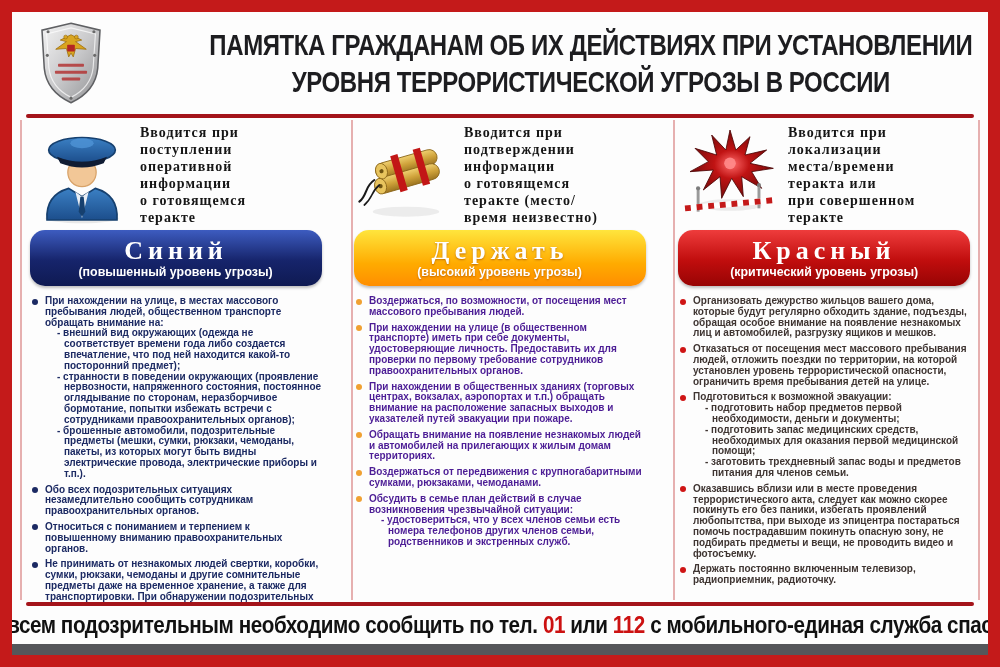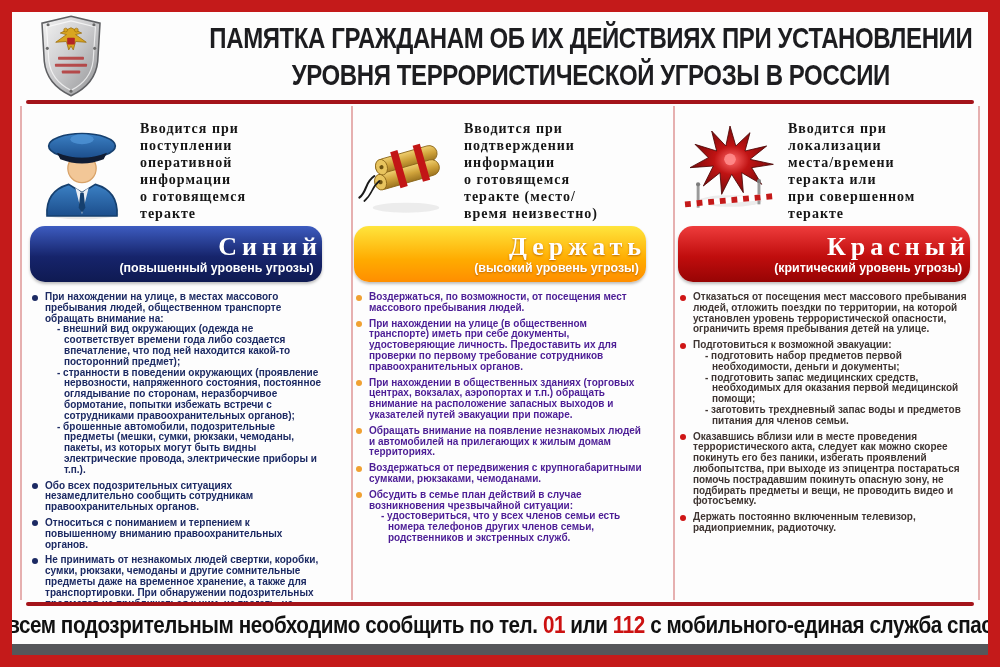--- a/index.html
+++ b/index.html
@@ -3,43 +3,43 @@
 <meta charset="utf-8">
 <style>
   html,body{margin:0;padding:0;background:#888;}
   .poster{
     width:1000px;height:667px;box-sizing:border-box;
     border:12px solid #c41a1a;background:#fdfdfd;
     display:flex;flex-direction:column;position:relative;overflow:hidden;
     font-family:"Liberation Sans",sans-serif;
   }
   
-  .header{height:88px;display:flex;align-items:center;padding:0 10px;}
+  .header{height:102px;display:flex;align-items:center;padding:0 10px;}
   .emblem{width:86px;height:84px;flex:0 0 auto;margin-left:6px;}
   .titlewrap{flex:1;text-align:center;transform:scaleX(0.8);}
   .title-line{
     font-weight:bold;font-size:30px;line-height:37px;color:#1d1d20;
     letter-spacing:-0.5px;white-space:nowrap;
   }
   .rule{height:4px;background:#a4141a;margin:0 14px;border-radius:2px;flex:0 0 auto;}
   
-  .main{flex:1;display:flex;gap:32px;padding:14px 18px 0 18px;position:relative;overflow:hidden;}
+  .main{flex:1;display:flex;gap:32px;padding:4px 18px 0 18px;position:relative;overflow:hidden;}
   .vsep{position:absolute;top:2px;bottom:2px;width:2px;background:rgba(195,60,60,0.4);}
   .vsep.s0{left:8px;} .vsep.s1{left:339px;} .vsep.s2{left:661px;} .vsep.s3{right:8px;}
   .column{flex:1;min-width:0;display:flex;flex-direction:column;}
   .intro-row{height:106px;display:flex;align-items:center;}
   .lvl-icon{width:104px;height:100px;flex:0 0 auto;}
   .intro{
     margin:0 0 0 6px;font-family:"Liberation Serif",serif;font-weight:bold;
     font-size:14px;line-height:17px;letter-spacing:1px;color:#161616;white-space:pre-line;
   }
   
   .banner{
     height:56px;border-radius:15px;margin:2px 0 8px 0;
-    display:flex;flex-direction:column;align-items:flex-end;justify-content:center;
+    display:flex;flex-direction:column;align-items:center;justify-content:center;
     box-shadow:0 2px 3px rgba(0,0,0,0.25);
   }
   .banner-title{
     font-family:"Liberation Serif",serif;font-weight:bold;font-size:26px;line-height:27px;
     letter-spacing:5px;color:#ffffff;
   }
   .banner-sub{font-weight:bold;font-size:13.5px;line-height:15px;color:#ffffff;transform:scaleX(0.92);white-space:nowrap;}
   .lvl-blue  .banner{background:linear-gradient(#3d5cc0, #16246b 55%, #0f1a52);}
   .lvl-yellow .banner{background:linear-gradient(#ffe53d, #ffab00 60%, #ff8e00);}
   .lvl-yellow .banner-title,.lvl-yellow .banner-sub{text-shadow:0 1px 2px rgba(175,90,0,0.8);}
@@ -236,20 +236,23 @@
 теракта или
 при совершенном
 теракте</p>
       </div>
       <div class="banner">
         <div class="banner-title">Красный</div>
         <div class="banner-sub">(критический уровень угрозы)</div>
       </div>
       <ul class="bullets">
           <li>
+            <div class="btext">Организовать дежурство жильцов вашего дома, которые будут регулярно обходить здание, подъезды, обращая особое внимание на появление незнакомых лиц и автомобилей, разгрузку ящиков и мешков.</div>
+          </li>
+          <li>
             <div class="btext">Отказаться от посещения мест массового пребывания людей, отложить поездки по территории, на которой установлен уровень террористической опасности, ограничить время пребывания детей на улице.</div>
           </li>
           <li>
             <div class="btext">Подготовиться к возможной эвакуации:</div>
             <div class="bsub">- подготовить набор предметов первой необходимости, деньги и документы;</div>
             <div class="bsub">- подготовить запас медицинских средств, необходимых для оказания первой медицинской помощи;</div>
             <div class="bsub">- заготовить трехдневный запас воды и предметов питания для членов семьи.</div>
           </li>
           <li>
             <div class="btext">Оказавшись вблизи или в месте проведения террористического акта, следует как можно скорее покинуть его без паники, избегать проявлений любопытства, при выходе из эпицентра постараться помочь пострадавшим покинуть опасную зону, не подбирать предметы и вещи, не проводить видео и фотосъемку.</div>

